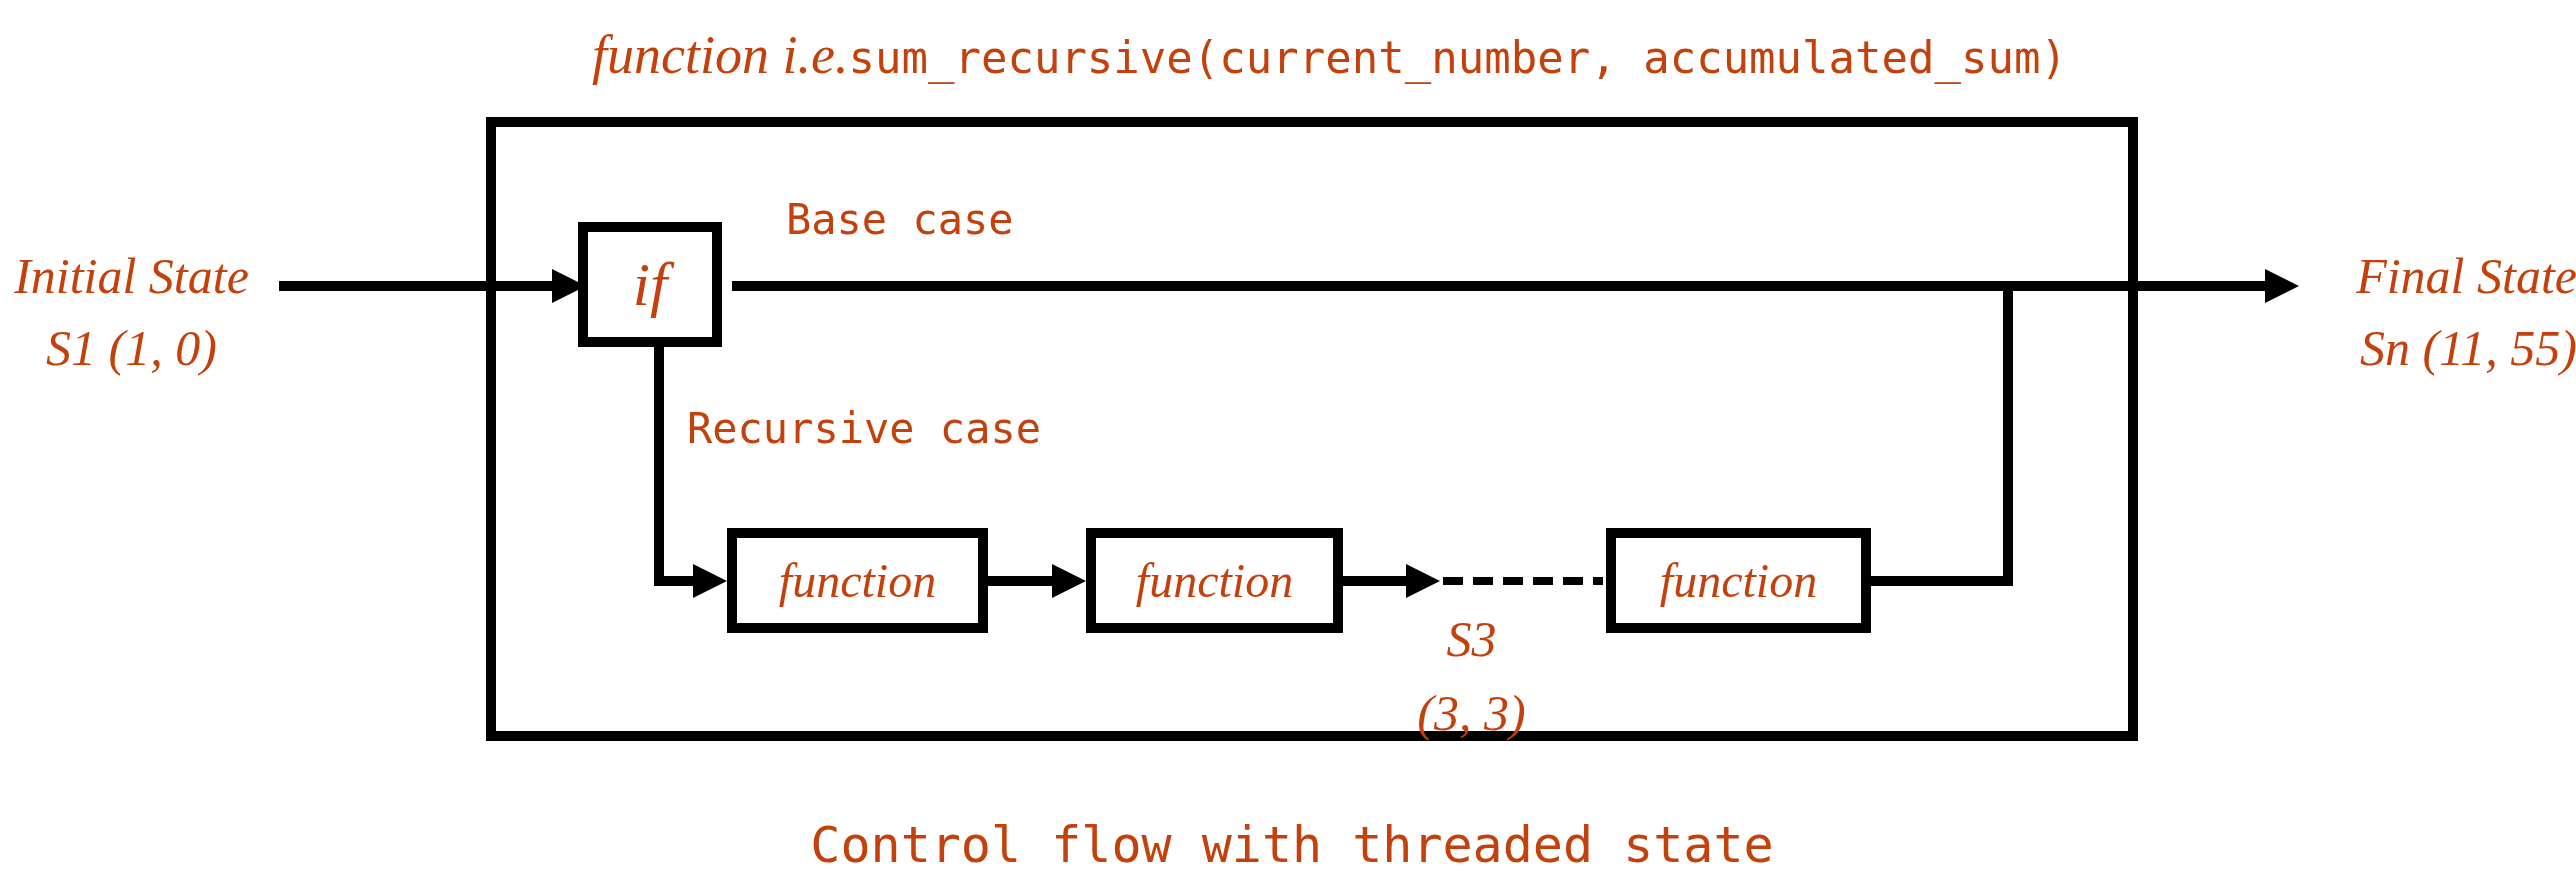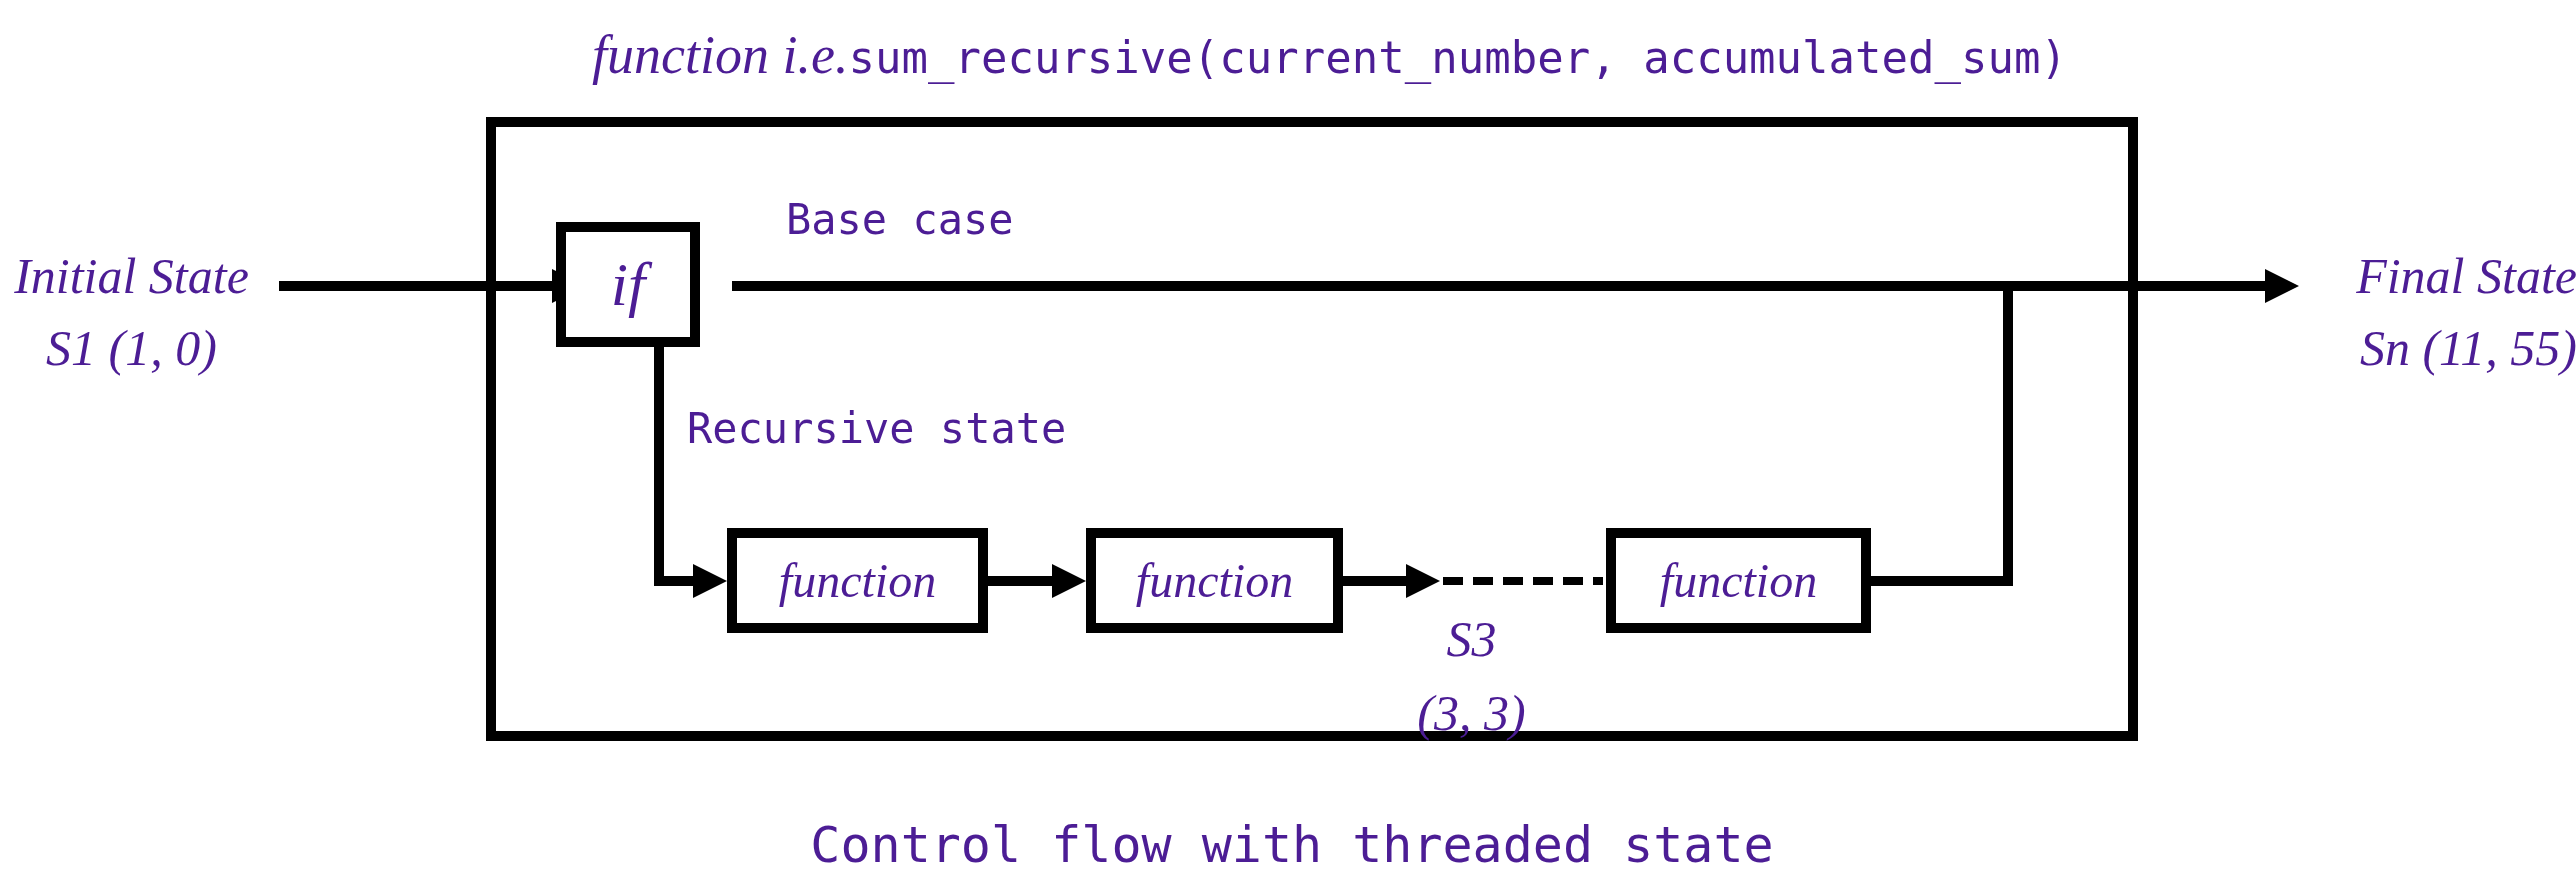--- a/index.html
+++ b/index.html
@@ -1,20 +1,20 @@
 <!DOCTYPE html>
 <html><head>
 <meta charset="utf-8">
 <style>
   html,body{margin:0;padding:0;background:#ffffff;}
   #stage{
     position:relative;
     width:2576px;height:886px;
     background:#ffffff;
-    color:#4c1d95;
+    color:#c2410c;
     overflow:hidden;
     font-family:"Liberation Serif", serif;
   }
   .ital{font-family:"Liberation Serif", serif;font-style:italic;}
   .mono{font-family:"DejaVu Sans Mono", monospace;font-weight:400;}
   .line{position:absolute;background:#000;}
   .head{
     position:absolute;width:0;height:0;
     border-top:17px solid transparent;
     border-bottom:17px solid transparent;
@@ -66,29 +66,29 @@
   <div class="box" style="left:486px;top:117px;width:1652px;height:624px;border-width:10px;"></div>
 
   <div class="state-block ital" style="left:0px;top:215px;width:263px;">
     <div>Initial State</div>
     <div>S1 (1, 0)</div>
   </div>
 
   <div class="line" style="left:279px;top:281px;width:277px;height:10px;"></div>
   <div class="head" style="left:552px;top:269px;"></div>
 
-  <div class="box" style="left:556px;top:222px;width:144px;height:125px;">
+  <div class="box" style="left:578px;top:222px;width:144px;height:125px;">
     <span class="ital if-label">if</span>
   </div>
 
   <div class="branch-label mono" style="left:750px;top:199px;margin-left:36px;">Base case</div>
   <div class="line" style="left:732px;top:281px;width:1535px;height:10px;"></div>
   <div class="head" style="left:2265px;top:269px;"></div>
 
-  <div class="branch-label mono" style="left:687px;top:408px;">Recursive state</div>
+  <div class="branch-label mono" style="left:687px;top:408px;">Recursive case</div>
   <div class="line" style="left:654px;top:346px;width:10px;height:240px;"></div>
   <div class="line" style="left:654px;top:576px;width:42px;height:10px;"></div>
   <div class="head" style="left:693px;top:564px;"></div>
 
   <div class="box" style="left:727px;top:528px;width:261px;height:105px;">
     <span class="ital fn-label">function</span>
   </div>
 
   <div class="line" style="left:988px;top:576px;width:66px;height:10px;"></div>
   <div class="head" style="left:1052px;top:564px;"></div>

